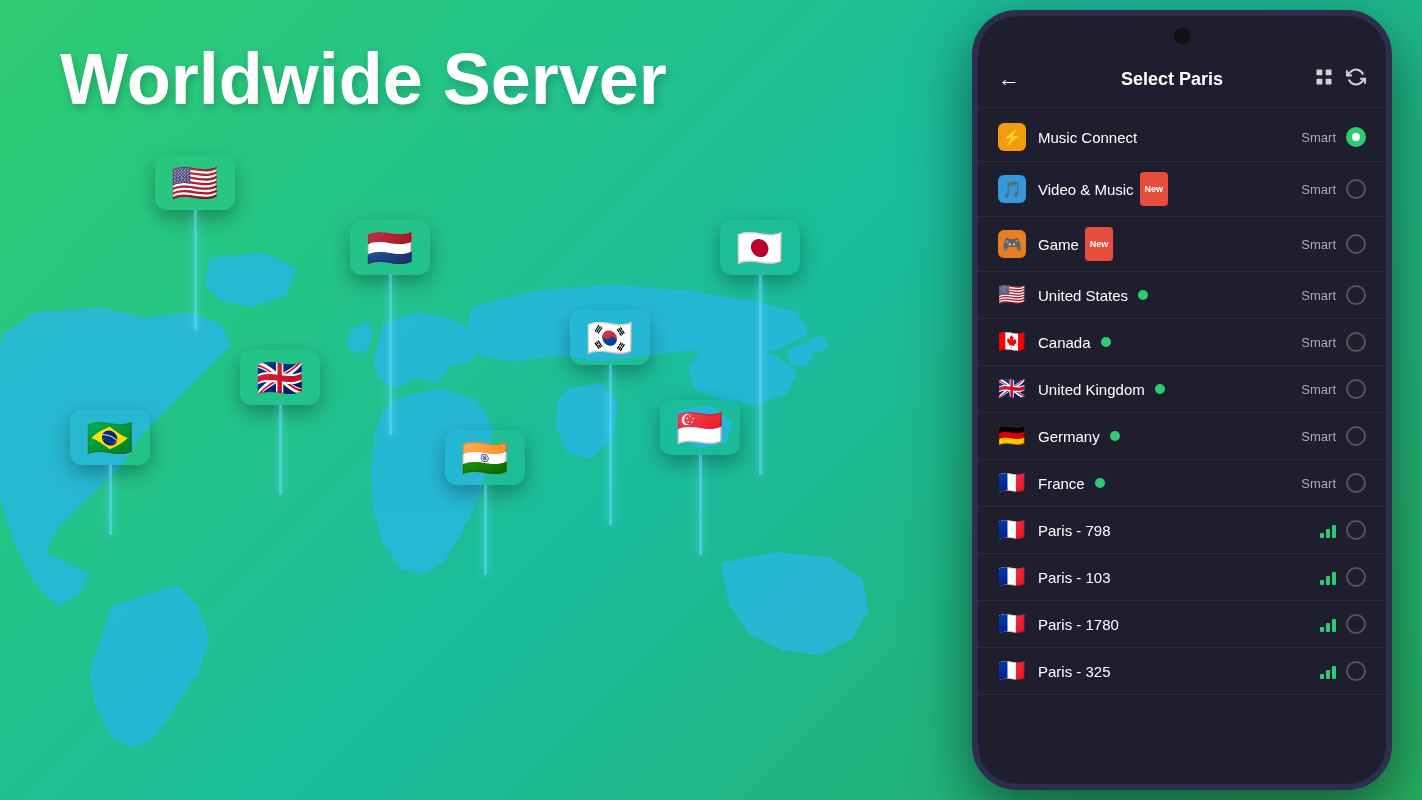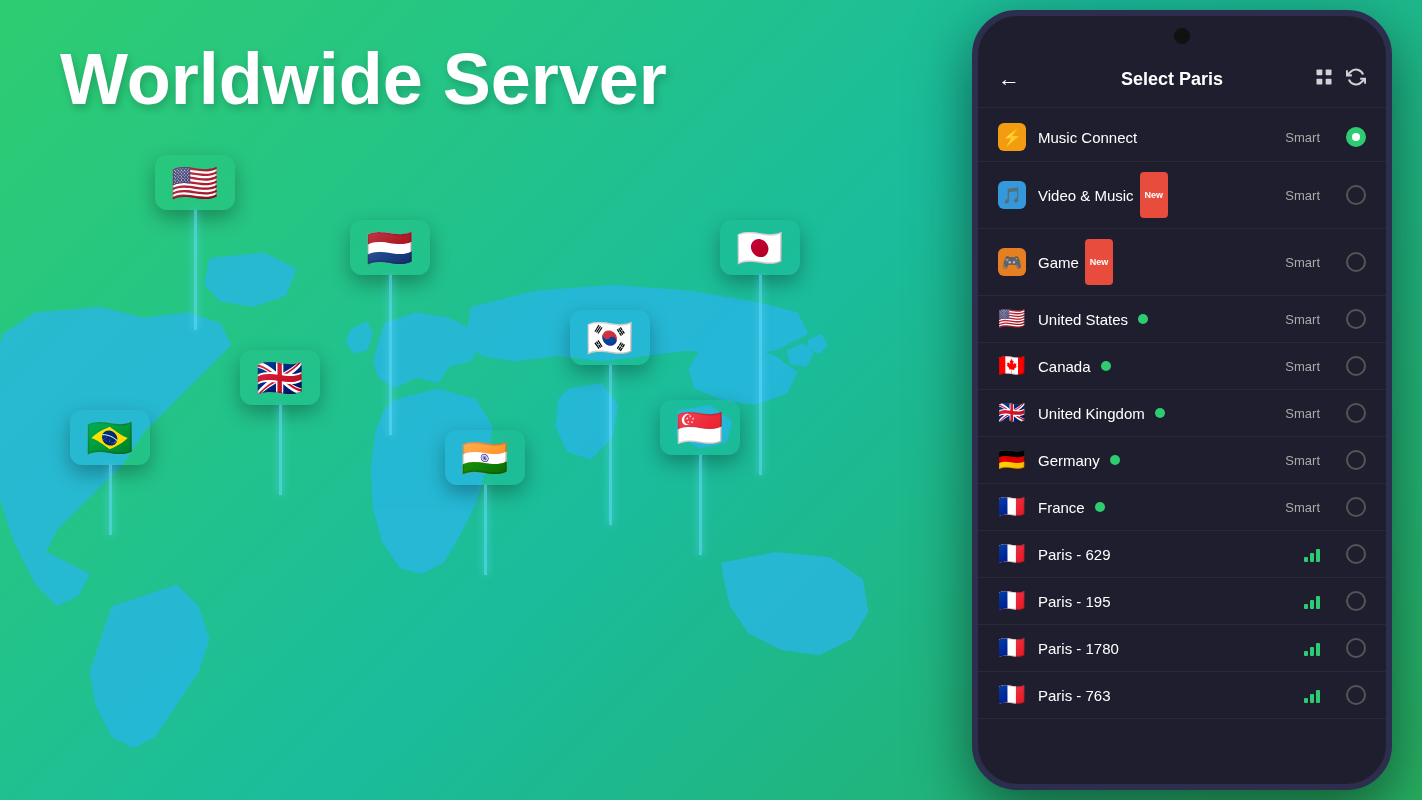--- a/index.html
+++ b/index.html
@@ -208,37 +208,37 @@
       font-weight: 500;
       display: flex;
       align-items: center;
       gap: 6px;
     }
 
     .badge-new {
       background: #e74c3c;
       color: white;
       font-size: 9px;
-      padding: 18px 5px;
+      padding: 12px 5px;
       border-radius: 4px;
       font-weight: bold;
     }
 
     .online-dot {
       width: 10px;
       height: 10px;
       background: #2ecc71;
       border-radius: 50%;
       margin-left: 4px;
     }
 
     .item-right {
       display: flex;
       align-items: center;
-      gap: 26px;
+      gap: 10px;
     }
 
     .item-smart {
       color: #aaa;
       font-size: 13px;
     }
 
     .radio-selected {
       width: 20px;
       height: 20px;
@@ -487,37 +487,37 @@
     <div class="item-right">
 
       <span class="item-smart">Smart</span>
       <div class="radio-unselected"></div>
 
     </div>
   </div>
           <div class="list-item">
     <div class="item-flag">🇫🇷</div>
     <div class="item-name">
-      Paris - 629
+      Paris - 798
     </div>
     <div class="item-right">
 
       <div class="signal-bars">
         <span></span>
                 <span></span>
                 <span></span>
       </div>
       <div class="radio-unselected"></div>
 
     </div>
   </div>
           <div class="list-item">
     <div class="item-flag">🇫🇷</div>
     <div class="item-name">
-      Paris - 195
+      Paris - 103
     </div>
     <div class="item-right">
 
       <div class="signal-bars">
         <span></span>
                 <span></span>
                 <span></span>
       </div>
       <div class="radio-unselected"></div>
 
@@ -535,21 +535,21 @@
                 <span></span>
                 <span></span>
       </div>
       <div class="radio-unselected"></div>
 
     </div>
   </div>
           <div class="list-item">
     <div class="item-flag">🇫🇷</div>
     <div class="item-name">
-      Paris - 763
+      Paris - 325
     </div>
     <div class="item-right">
 
       <div class="signal-bars">
         <span></span>
                 <span></span>
                 <span></span>
       </div>
       <div class="radio-unselected"></div>
 

